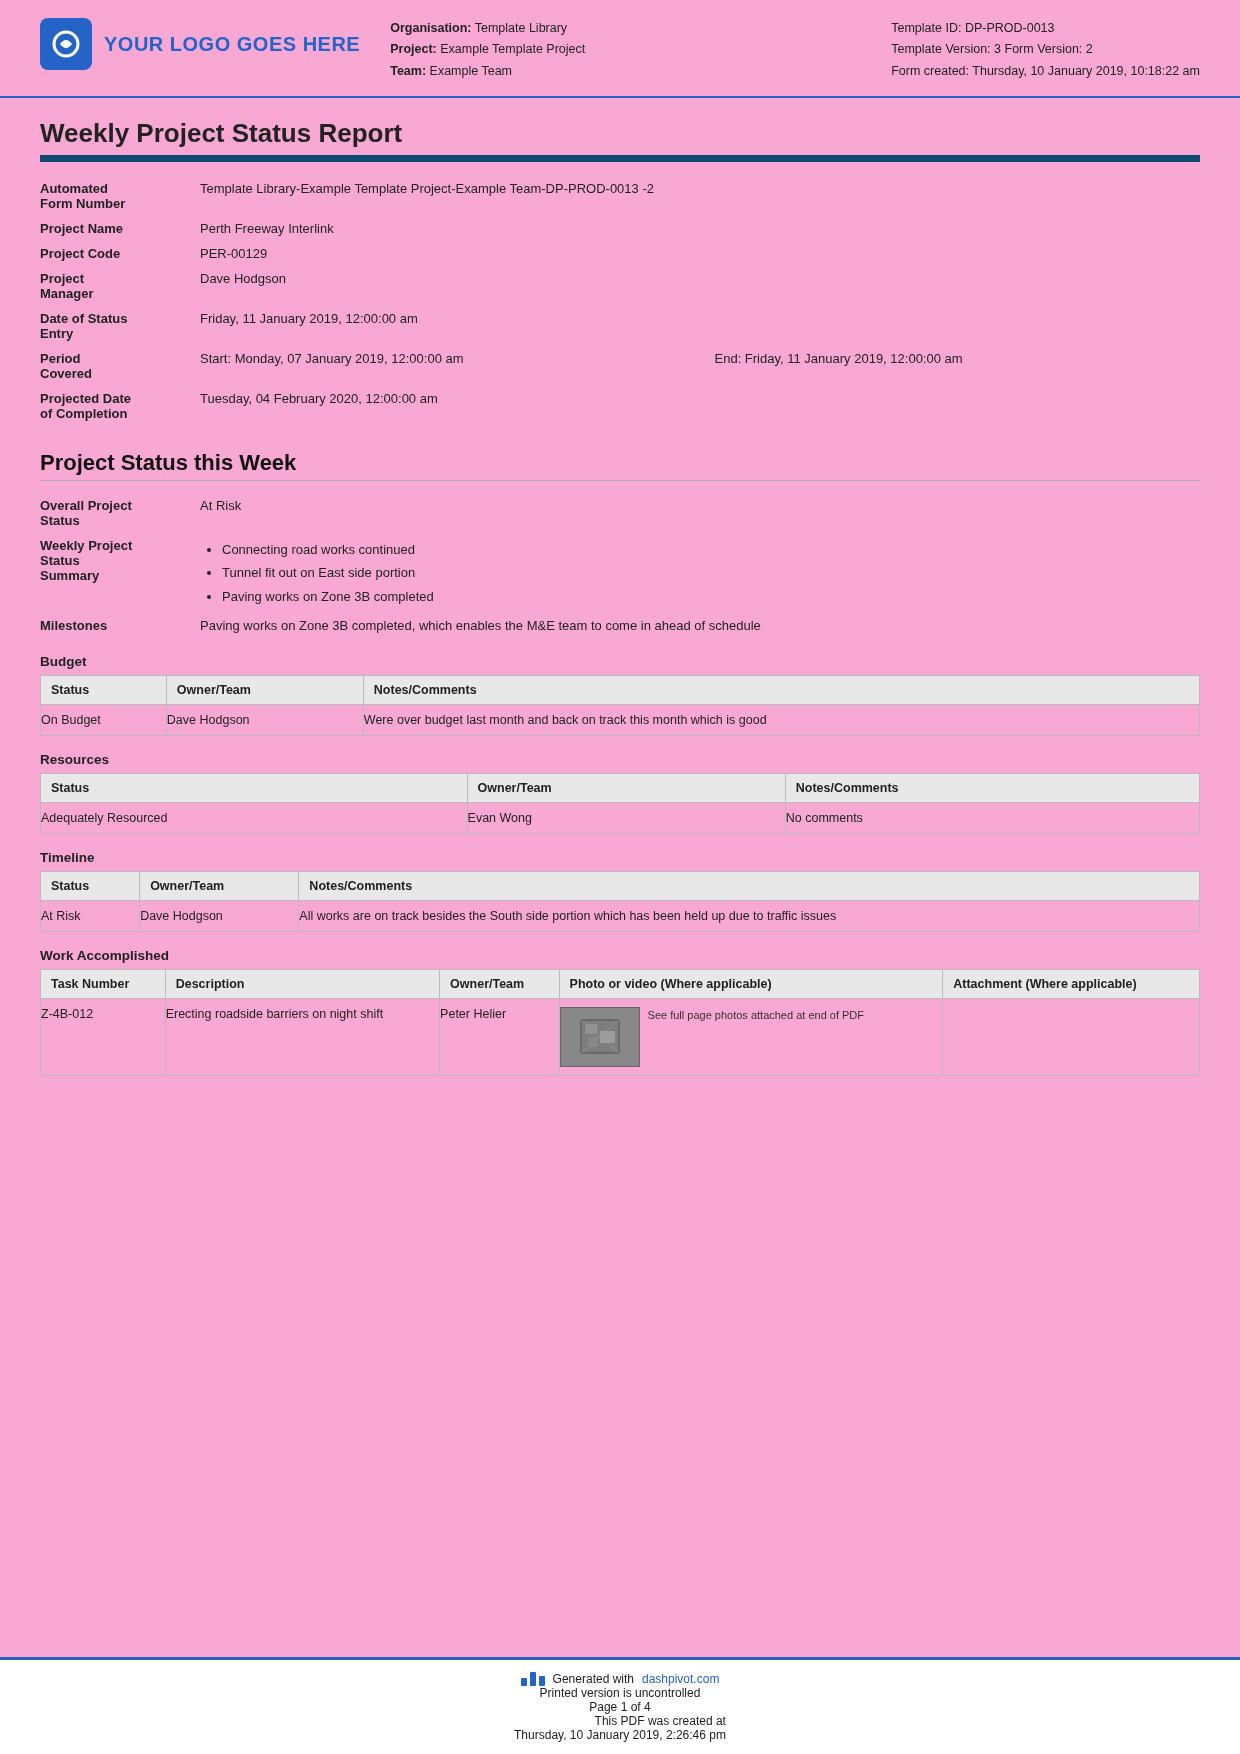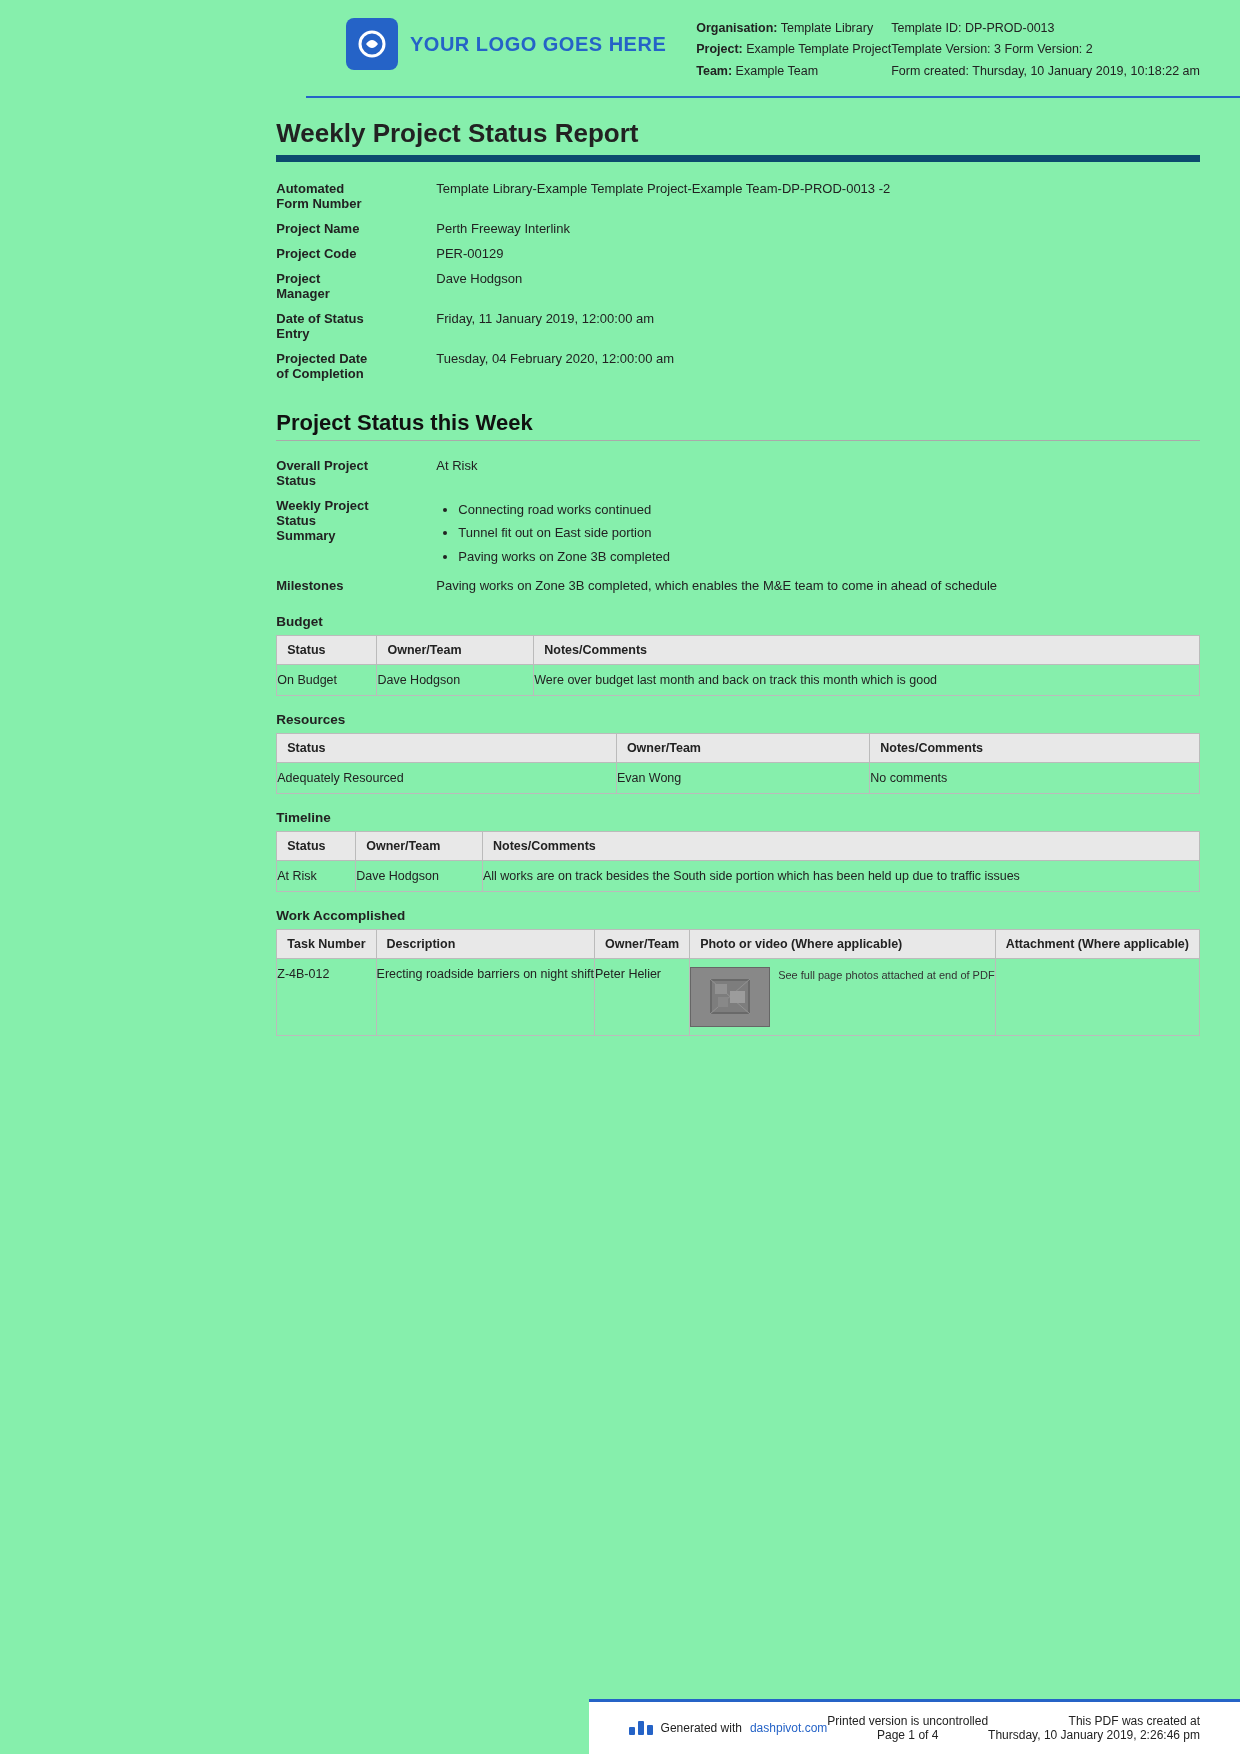--- a/index.html
+++ b/index.html
@@ -9,24 +9,23 @@
       color: #222;
       background: #fff;
       width: 1240px;
       min-height: 1754px;
       position: relative;
     }
 
     .page-wrapper {
       width: 1240px;
       min-height: 1754px;
-      background: #86efac;
+      background: #f9a8d4;
       display: flex;
       flex-direction: column;
-      align-items: flex-end;
     }
 
     
     .header {
       display: flex;
       align-items: flex-start;
       padding: 18px 40px 14px 40px;
       border-bottom: 2px solid #2563c7;
     }
     .header-logo {
@@ -183,20 +182,21 @@
 
     
     .footer {
       border-top: 3px solid #2563c7;
       padding: 12px 40px;
       display: flex;
       align-items: center;
       justify-content: space-between;
       background: #fff;
       margin-top: auto;
+      flex-direction: column;
     }
     .footer-left {
       display: flex;
       align-items: center;
       gap: 8px;
       font-size: 12px;
     }
     .footer-left a {
       color: #2563c7;
       text-decoration: none;
@@ -287,20 +287,25 @@
           <td><strong>Project Code</strong></td>
           <td colspan="2">PER-00129</td>
         </tr>
         <tr>
           <td><strong>Project<br>Manager</strong></td>
           <td colspan="2">Dave Hodgson</td>
         </tr>
         <tr>
           <td><strong>Date of Status<br>Entry</strong></td>
           <td colspan="2">Friday, 11 January 2019, 12:00:00 am</td>
+        </tr>
+        <tr>
+          <td><strong>Period<br>Covered</strong></td>
+          <td>Start: Monday, 07 January 2019, 12:00:00 am</td>
+          <td>End: Friday, 11 January 2019, 12:00:00 am</td>
         </tr>
         <tr>
           <td><strong>Projected Date<br>of Completion</strong></td>
           <td colspan="2">Tuesday, 04 February 2020, 12:00:00 am</td>
         </tr>
       </tbody>
     </table>
 
     <div class="section-title">Project Status this Week</div>
 

